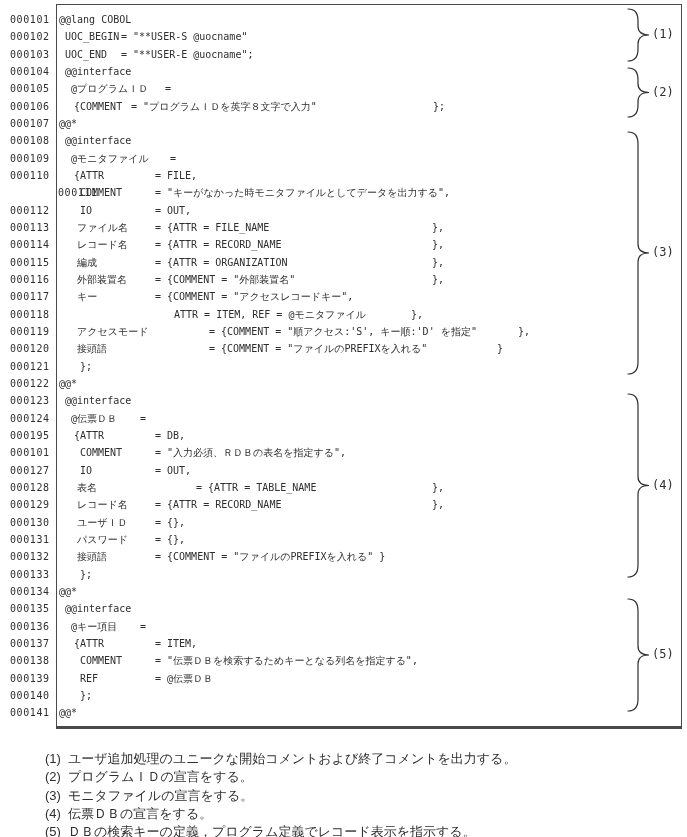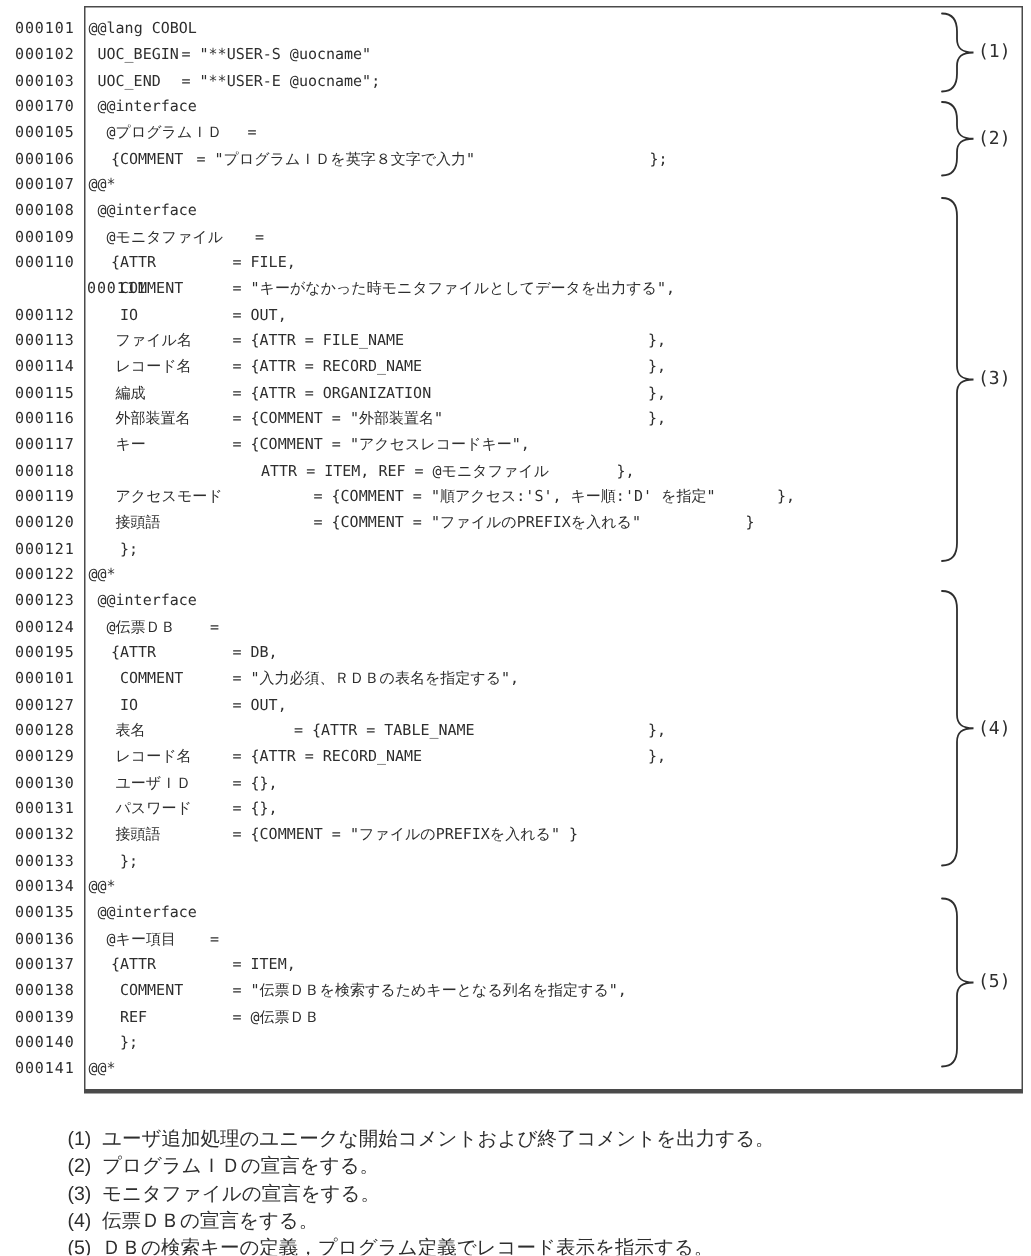--- a/index.html
+++ b/index.html
@@ -31,21 +31,21 @@
         <span class="seg num" style="left: 10px;">000102</span>
         <span class="seg" style="left: 65px;">UOC_BEGIN</span>
         <span class="seg" style="left: 121px;">= "**USER-S @uocname"</span>
       </div>
       <div class="row" style="top: 45.66px;">
         <span class="seg num" style="left: 10px;">000103</span>
         <span class="seg" style="left: 65px;">UOC_END</span>
         <span class="seg" style="left: 121px;">= "**USER-E @uocname";</span>
       </div>
       <div class="row" style="top: 62.99px;">
-        <span class="seg num" style="left: 10px;">000170</span>
+        <span class="seg num" style="left: 10px;">000104</span>
         <span class="seg" style="left: 65px;">@@interface</span>
       </div>
       <div class="row" style="top: 80.32px;">
         <span class="seg num" style="left: 10px;">000105</span>
         <span class="seg" style="left: 71px;">@プログラムＩＤ</span>
         <span class="seg" style="left: 165px;">=</span>
       </div>
       <div class="row" style="top: 97.65px;">
         <span class="seg num" style="left: 10px;">000106</span>
         <span class="seg" style="left: 74px;">{COMMENT</span>

